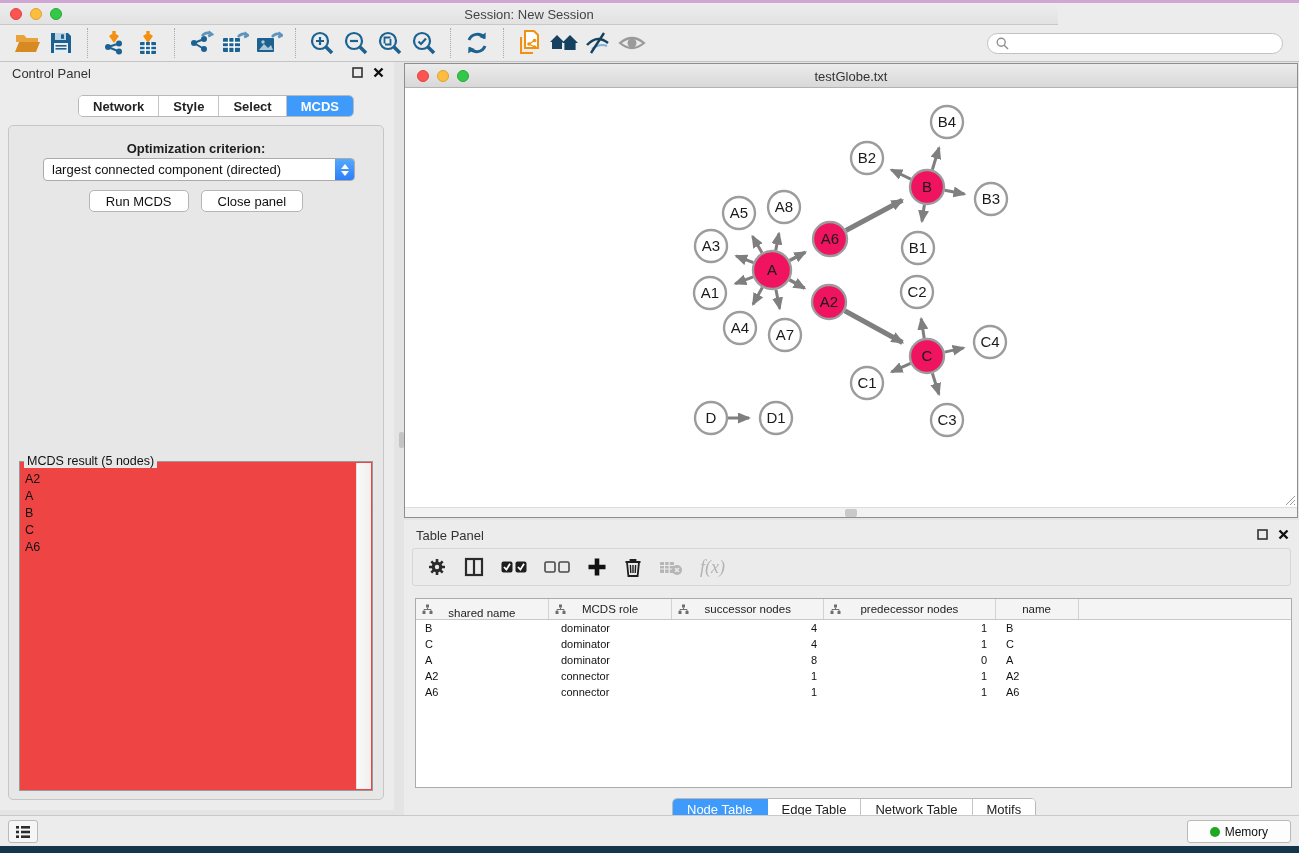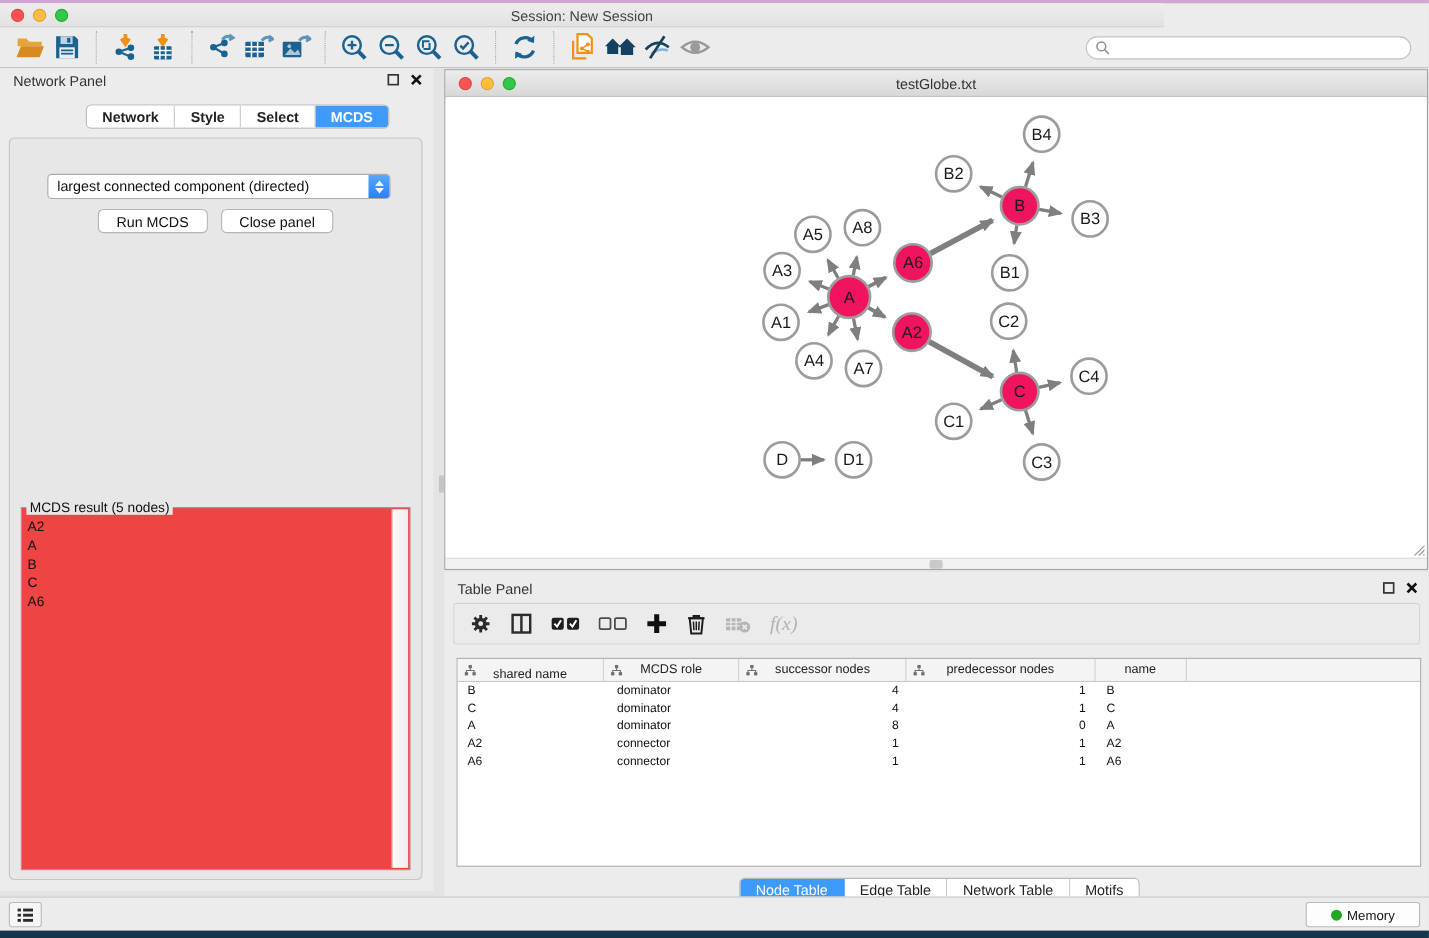--- a/index.html
+++ b/index.html
@@ -241,36 +241,37 @@
         <circle cx="5.2" cy="5.2" r="4" fill="none" stroke="#8E8E8E" stroke-width="1.4"></circle>
         <path d="M8.2 8.2 L12 12" stroke="#8E8E8E" stroke-width="1.4"></path>
       </svg>
     <input type="text" placeholder="" style="">
   </div>
 </div>
 
 <div class="content">
 
   <div class="control-panel">
-    <div class="panel-title">Network Panel</div>
+    <div class="panel-title">Control Panel</div>
     <div class="panel-btns">
       <svg width="11" height="11" viewBox="0 0 11 11">
           <rect x="1" y="1" width="9" height="9" fill="none" stroke="#333" stroke-width="1.6"></rect>
         </svg>
       <svg width="11" height="11" viewBox="0 0 11 11">
           <path d="M1.5 1.5 L9.5 9.5 M9.5 1.5 L1.5 9.5" stroke="#111" stroke-width="2.4"></path>
         </svg>
     </div>
     <div class="seg-tabs" id="cp-tabs">
         <div class="seg-tab">Network</div>
         <div class="seg-tab">Style</div>
         <div class="seg-tab">Select</div>
         <div class="seg-tab selected">MCDS</div>
       </div>
     <div class="cp-inner">
+      <div class="opt-label">Optimization criterion:</div>
       <div class="dropdown">
         <span class="dd-text">largest connected component (directed)</span>
         <span class="dd-stepper">
             <span class="up"></span>
             <span class="down"></span>
           </span>
       </div>
       <div class="cp-buttons">
         <button class="aqua-btn">Run MCDS</button>
         <button class="aqua-btn">Close panel</button>

